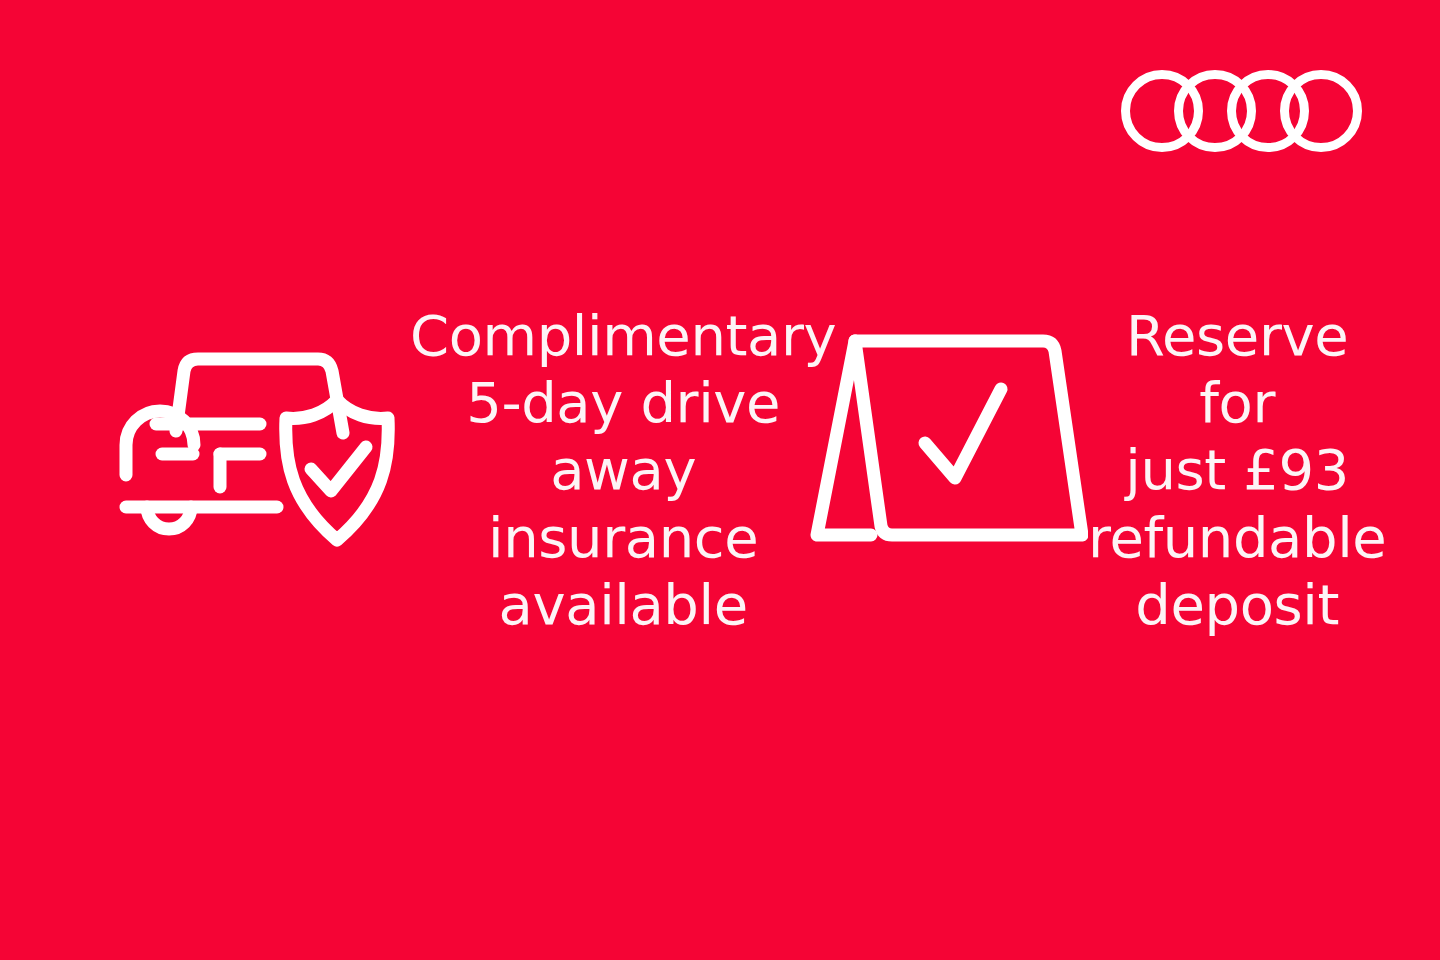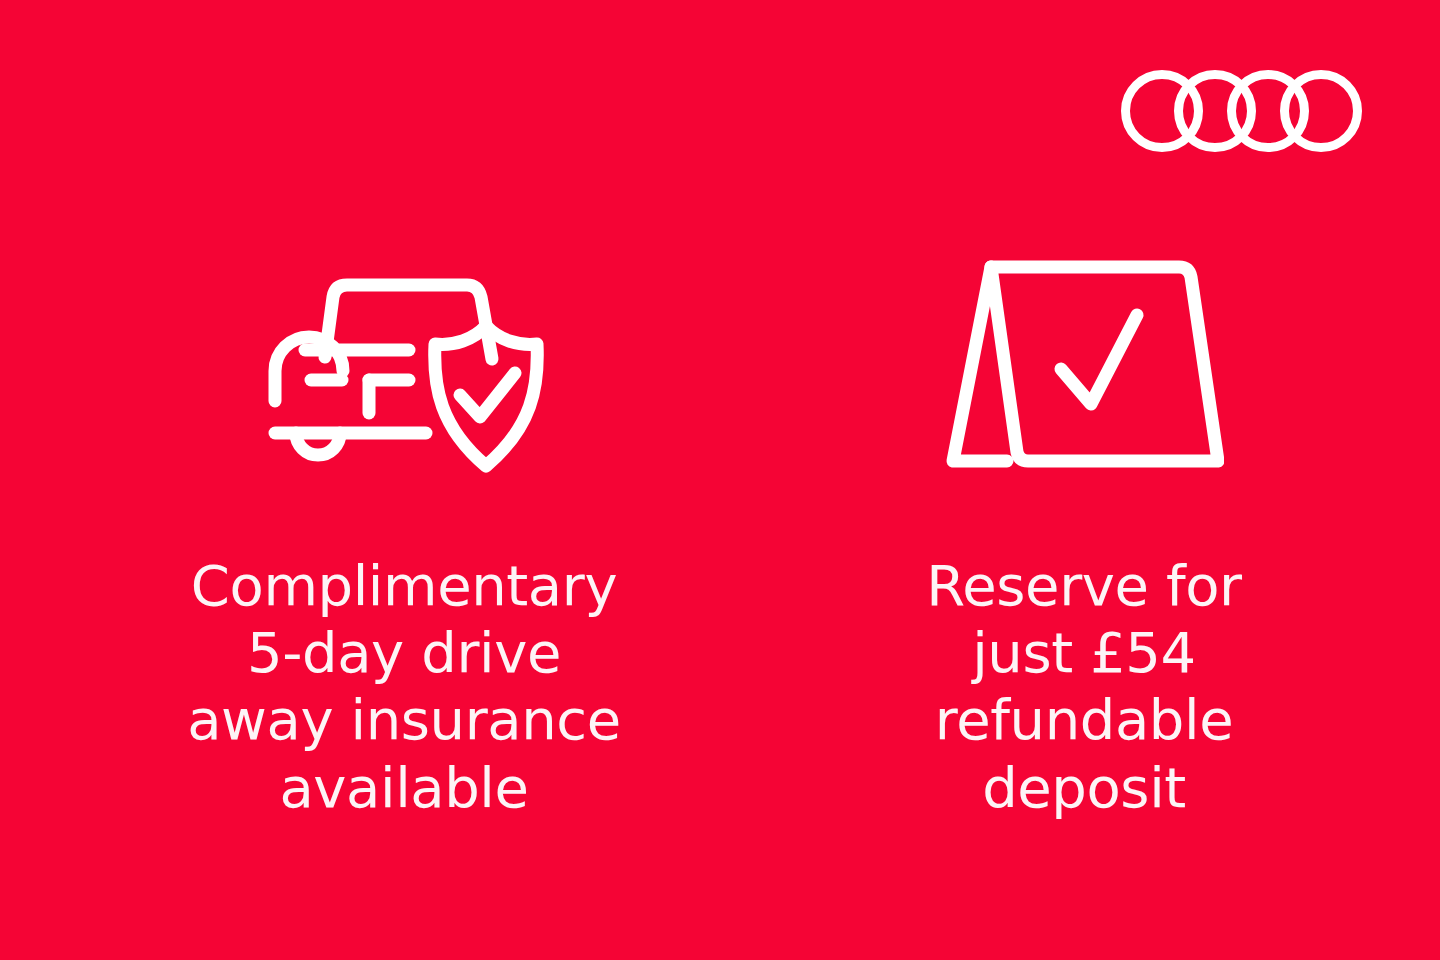--- a/index.html
+++ b/index.html
@@ -26,21 +26,21 @@
     left: 1120px;
     top: 64px;
     width: 246px;
     height: 94px;
   }
   .brand-logo svg { display: block; }
   .feature {
     position: absolute;
     top: 240px;
     display: flex;
-    flex-direction: column;
+    flex-direction: row;
     align-items: center;
   }
   .feature-insurance { left: 100px;  width: 608px; }
   .feature-deposit   { left: 808px;  width: 552px; }
 
   .feature-icon {
     display: flex;
     align-items: center;
     justify-content: center;
     height: 250px;
@@ -124,18 +124,18 @@
           <path d="M47 20 L235 20 Q245 20 247 30 L274 214 L84 214 Q75 214 73 205 L47 20 Z"></path>
 
           <path d="M47 20 L9 214 L63 214"></path>
 
           <path d="M117 122 L147 157 L193 68"></path>
         </g>
       </svg>
     </div>
 
     <div class="feature-text">Reserve for
-just £54
+just £93
 refundable
 deposit</div>
   </div>
 
 </div>
 
 </body></html>

